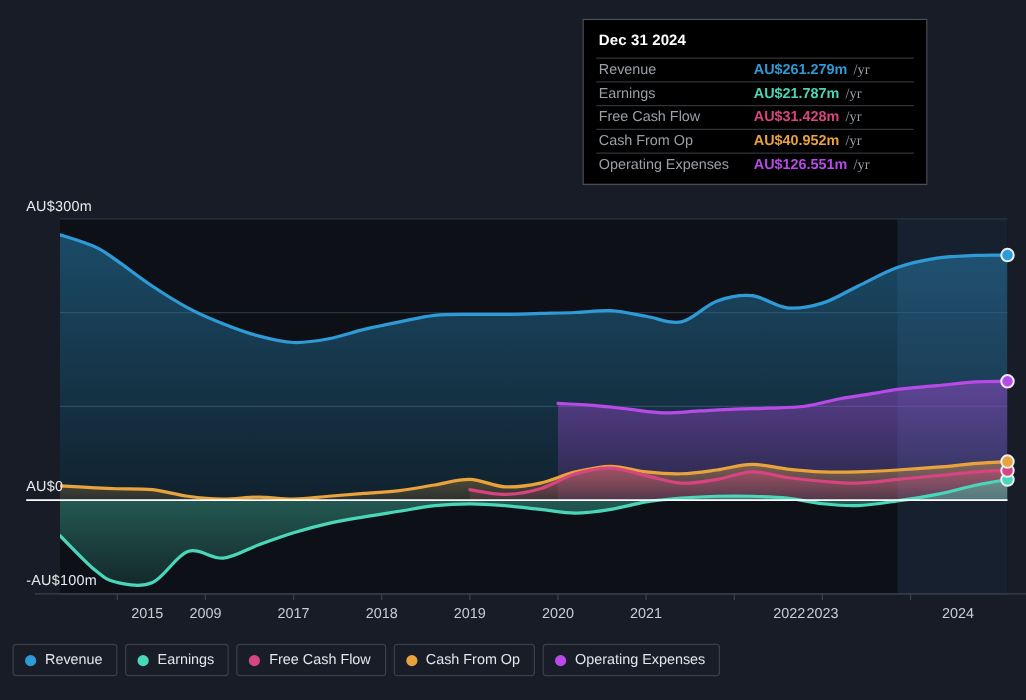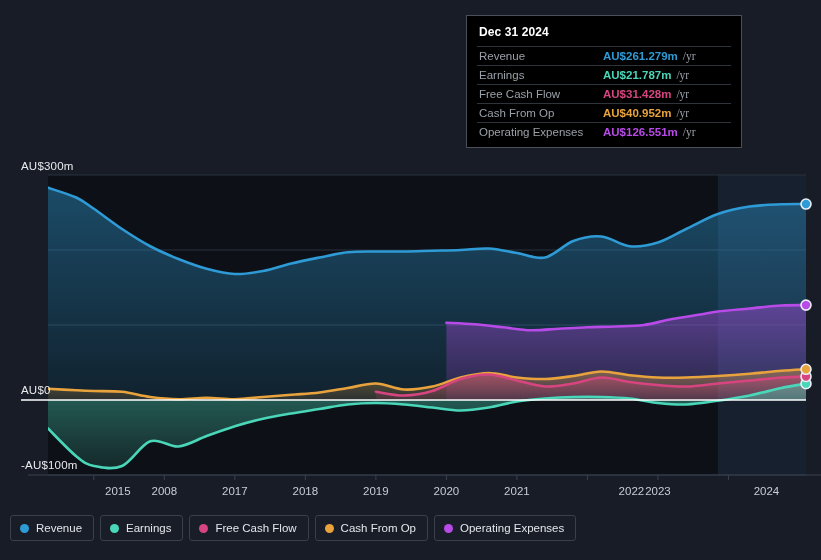--- a/index.html
+++ b/index.html
@@ -130,21 +130,21 @@
         <circle cx="806" cy="305.08675" r="5" fill="#b84ae8" stroke="#e9eef5" stroke-width="1.6"></circle>
         <circle cx="806" cy="204.04075" r="5" fill="#2e9bd6" stroke="#e9eef5" stroke-width="1.6"></circle>
       </svg>
 
   <div class="ylab" id="ylab-top">AU$300m</div>
   <div class="ylab" id="ylab-zero">AU$0</div>
   <div class="ylab" id="ylab-bot">-AU$100m</div>
 
   <div id="x-labels">
         <div class="xlab" style="left: 93.8326px; margin-left: 24px;">2015</div>
-        <div class="xlab" style="left: 164.344px;">2008</div>
+        <div class="xlab" style="left: 164.344px;">2009</div>
         <div class="xlab" style="left: 234.856px;">2017</div>
         <div class="xlab" style="left: 305.367px;">2018</div>
         <div class="xlab" style="left: 375.879px;">2019</div>
         <div class="xlab" style="left: 446.391px;">2020</div>
         <div class="xlab" style="left: 516.902px;">2021</div>
         <div class="xlab" style="left: 587.414px; margin-left: 44px;">2022</div>
         <div class="xlab" style="left: 657.926px;">2023</div>
         <div class="xlab" style="left: 728.437px; margin-left: 38px;">2024</div>
       </div>
 </div>

